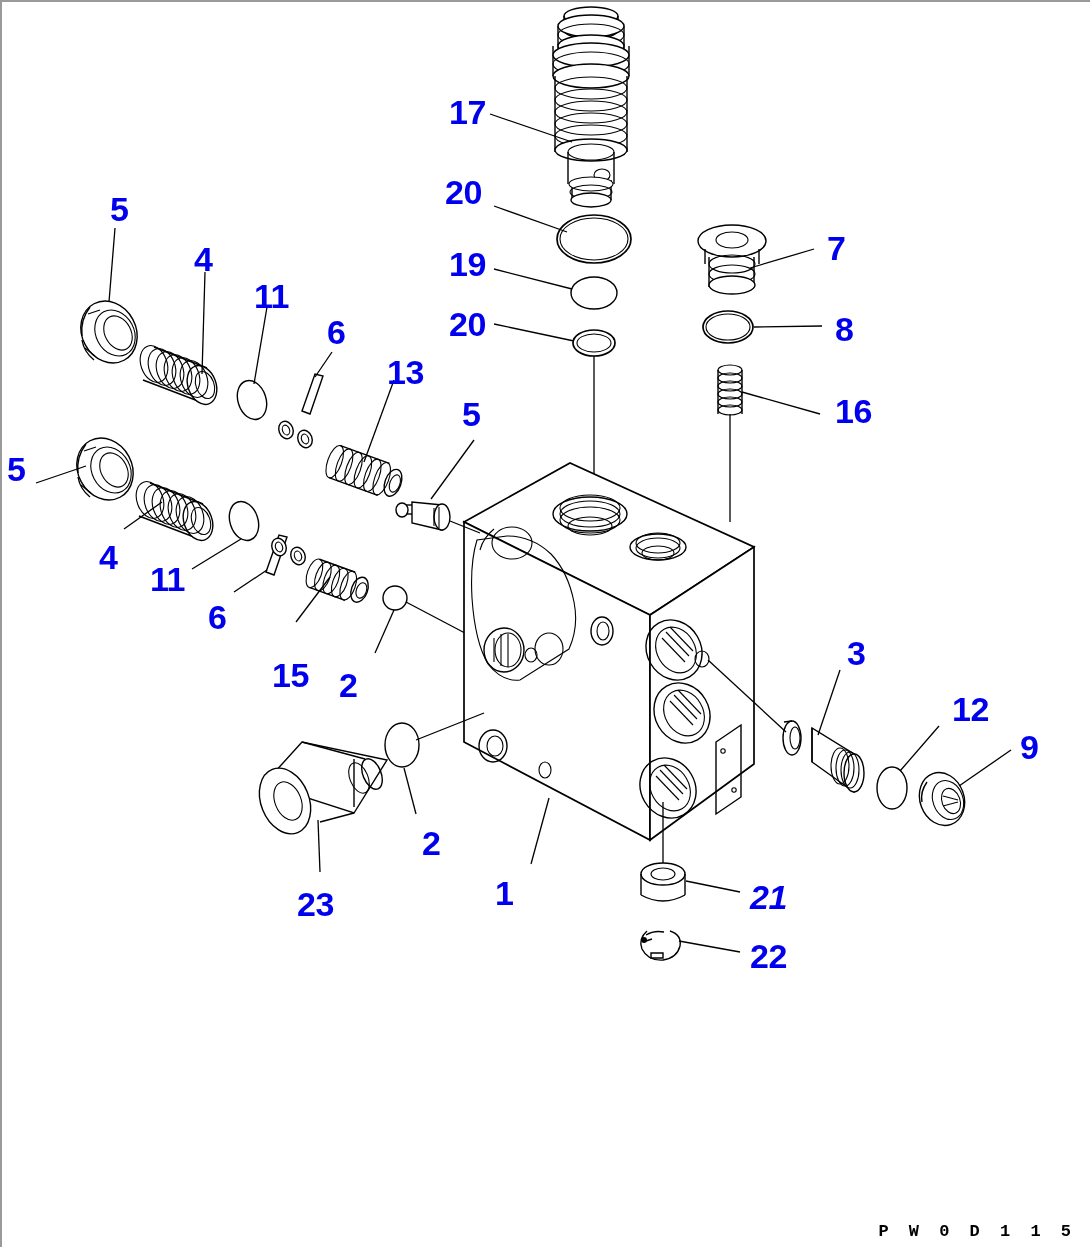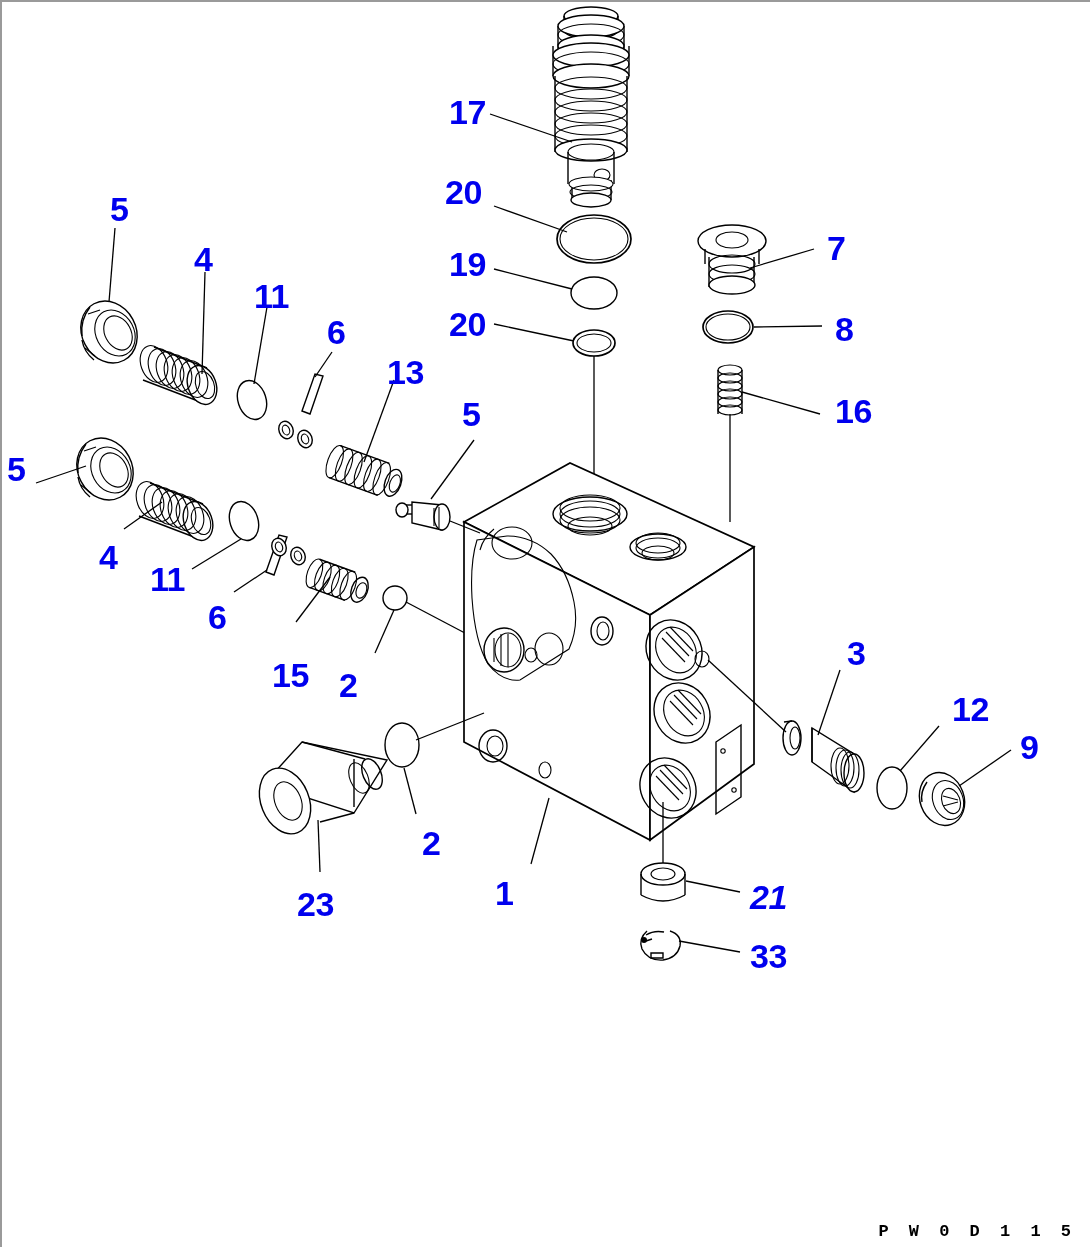--- a/index.html
+++ b/index.html
@@ -428,18 +428,18 @@
   <div class="lbl" style="left:460px;top:395px;">5</div>
   <div class="lbl" style="left:385px;top:353px;">13</div>
   <div class="lbl" style="left:337px;top:666px;">2</div>
   <div class="lbl" style="left:270px;top:638px;margin-top:18px;">15</div>
   <div class="lbl" style="left:833px;top:392px;text-align:center;">16</div>
   <div class="lbl" style="left:447px;top:93px;">17</div>
   <div class="lbl" style="left:447px;top:305px;">20</div>
   <div class="lbl" style="left:447px;top:245px;">19</div>
   <div class="lbl" style="left:443px;top:173px;">20</div>
   <div class="lbl" style="left:748px;top:878px;font-style:italic;">21</div>
-  <div class="lbl" style="left:748px;top:937px;">33</div>
+  <div class="lbl" style="left:748px;top:937px;">22</div>
   <div class="lbl" style="left:295px;top:885px;">23</div>
 
   <div id="figcode">P W 0 D 1 1 5</div>
 
 </div>
 
 </body></html>

